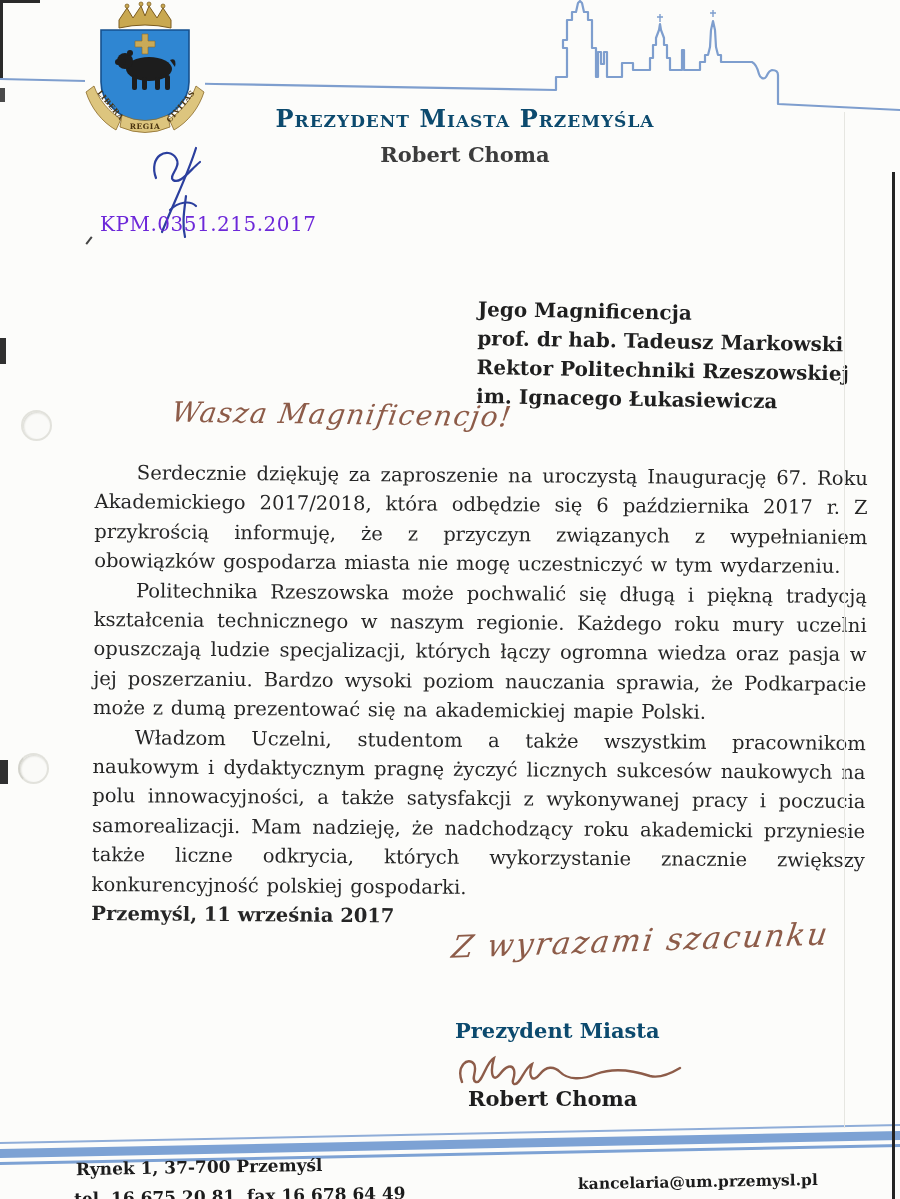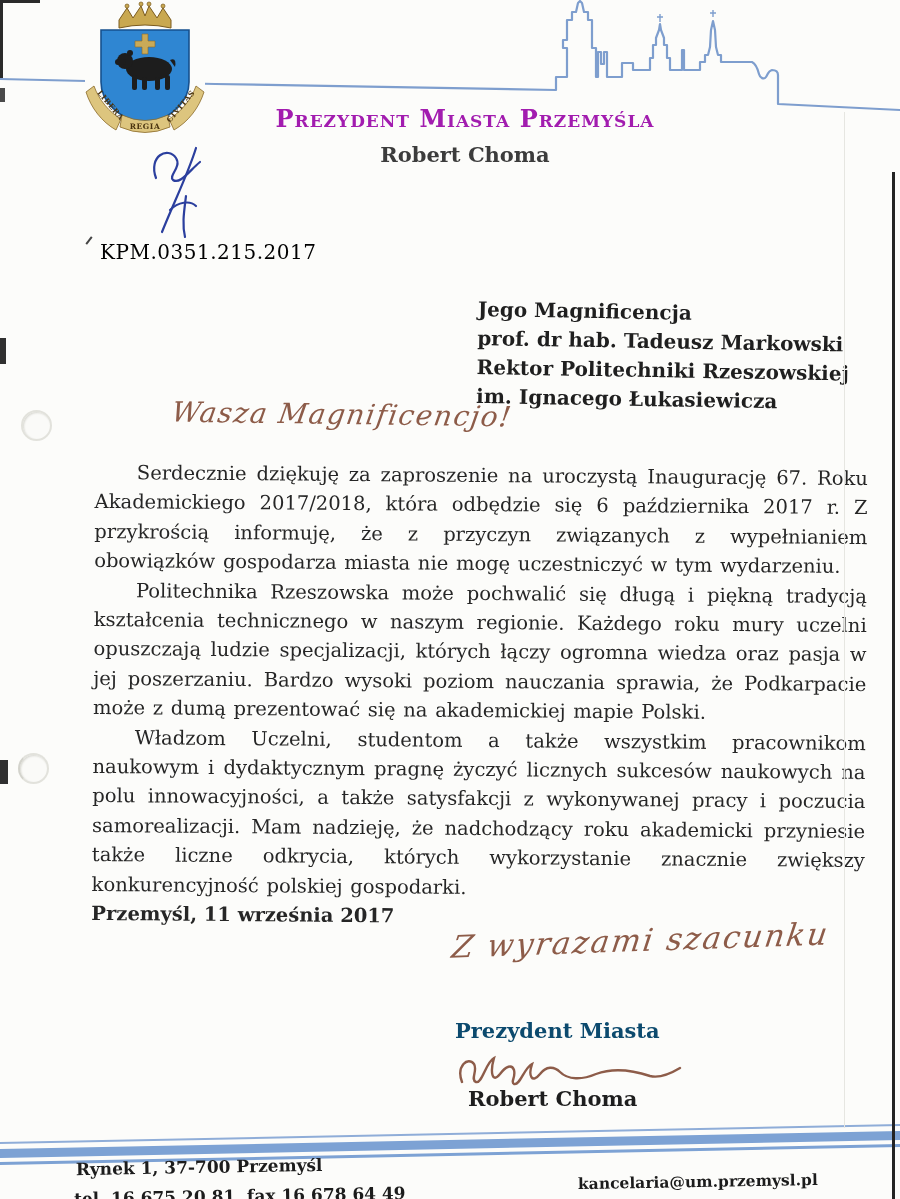--- a/index.html
+++ b/index.html
@@ -7,28 +7,28 @@
     position:relative;width:900px;height:1199px;margin:0 auto;
     background:#fcfcfa;overflow:hidden;
     font-family:"DejaVu Serif","Liberation Serif",serif;color:#262626;
   }
   
   #skyline{position:absolute;left:0;top:0;width:900px;height:130px;}
   #coa{position:absolute;left:85px;top:0;width:120px;height:138px;}
   .coa-motto{font-size:7.5px;font-weight:bold;fill:#4a3410;letter-spacing:.6px;}
   #header-title{
     position:absolute;left:215px;top:104px;width:500px;text-align:center;
-    font-variant:small-caps;font-weight:bold;font-size:24px;letter-spacing:1px;color:#a21caf;
+    font-variant:small-caps;font-weight:bold;font-size:24px;letter-spacing:1px;color:#0c4a6e;
   }
   #header-subtitle{
     position:absolute;left:215px;top:142px;width:500px;text-align:center;
     font-weight:bold;font-size:21px;color:#3c3c3c;
   }
   #paraph{position:absolute;left:142px;top:140px;width:90px;height:100px;}
-  #reference{position:absolute;left:100px;top:240px;font-size:20px;letter-spacing:.5px;color:#000000;}
+  #reference{position:absolute;left:100px;top:212px;font-size:20px;letter-spacing:.5px;color:#6d28d9;}
   #pen-tick{position:absolute;left:88px;top:236px;width:2px;height:9px;background:#444;transform:rotate(38deg);}
   
   #addressee{
     position:absolute;left:478px;top:295px;font-weight:bold;font-size:20px;
     line-height:29px;color:#1f1f1f;transform:rotate(1deg);transform-origin:left top;
   }
   
   .hand{font-style:italic;color:#8d5c49;white-space:nowrap;}
   #greeting{
     position:absolute;left:172px;top:398px;font-size:28px;letter-spacing:1.5px;

